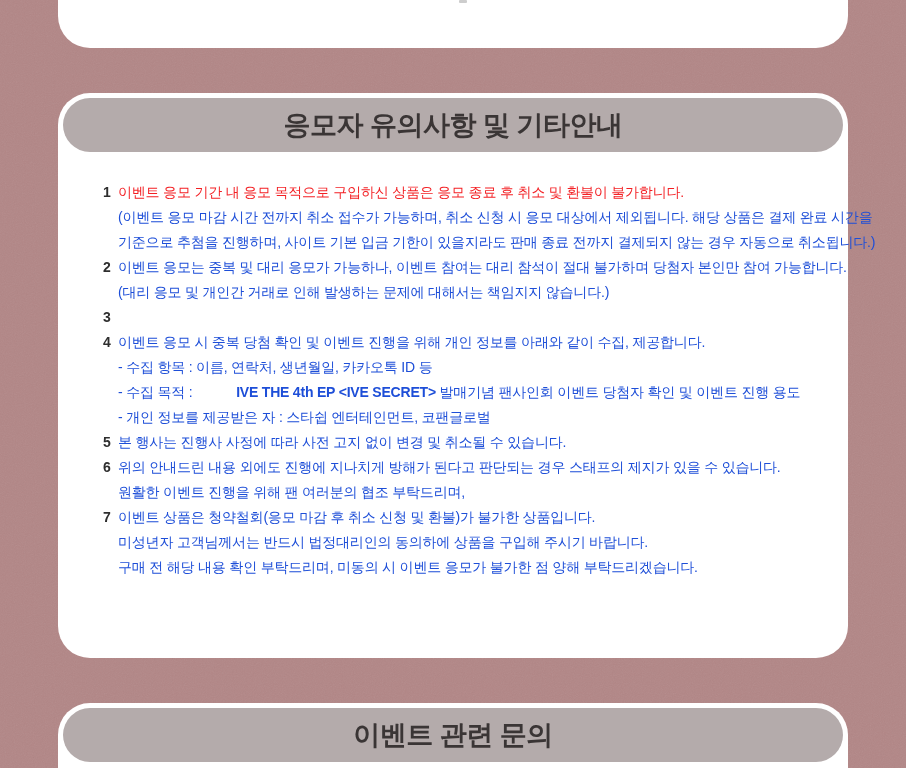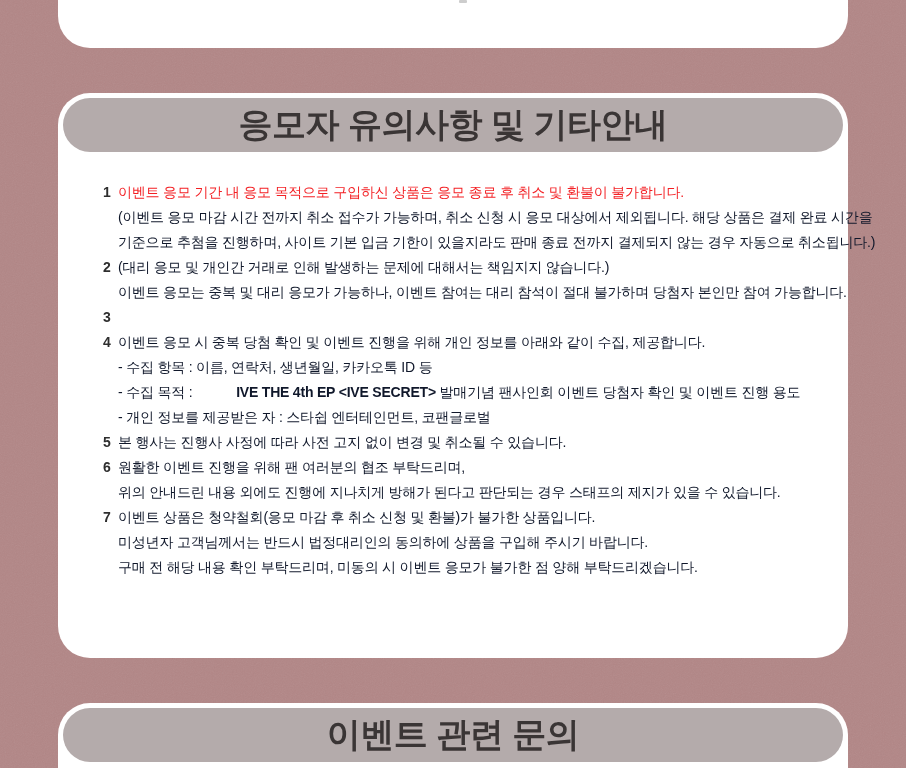--- a/index.html
+++ b/index.html
@@ -12,35 +12,35 @@
   .card{position:absolute;left:58px;width:790px;background:#ffffff;border-radius:32px;z-index:1;}
   .card-top{top:-62px;height:110px;}
   .card-main{top:93px;height:565px;}
   .card-bottom{top:703px;height:120px;}
   .pill{
     position:absolute;left:5px;right:5px;top:5px;height:54px;
     background:#b4abab;border-radius:28px;
     display:flex;align-items:center;justify-content:center;
   }
   .pill .pill-title{
-    margin:0;font-size:34px;font-weight:700;color:#3a3535;letter-spacing:-0.5px;
+    margin:0;font-size:27px;font-weight:700;color:#3a3535;letter-spacing:-0.5px;
   }
   .speck{position:absolute;left:459px;top:0;width:8px;height:3px;background:#cdcdcd;border-radius:1px;z-index:2;}
   .notice-list{
     position:absolute;left:45px;top:87px;right:30px;
     margin:0;padding:0;list-style:none;
   }
   .item{display:flex;align-items:flex-start;}
   .num{
     width:15px;flex:none;font-weight:700;
     font-size:14px;line-height:25px;color:#2e2e2e;
   }
   .content{flex:1;min-width:0;}
   .line{
-    font-size:14px;line-height:25px;color:#0f172a;
+    font-size:14px;line-height:25px;color:#1d4ed8;
     letter-spacing:-0.2px;white-space:nowrap;
   }
   .line.red{color:#f31f23;font-weight:400;}
   .line b{font-weight:700;margin-left:40px;}
 </style>
 </head>
 <body>
 
 <svg class="grain" width="906" height="768">
   <filter id="noiseF">
@@ -63,22 +63,22 @@
         <span class="num">1</span>
         <div class="content">
           <div class="line red">이벤트 응모 기간 내 응모 목적으로 구입하신 상품은 응모 종료 후 취소 및 환불이 불가합니다.</div>
           <div class="line">(이벤트 응모 마감 시간 전까지 취소 접수가 가능하며, 취소 신청 시 응모 대상에서 제외됩니다. 해당 상품은 결제 완료 시간을</div>
           <div class="line">기준으로 추첨을 진행하며, 사이트 기본 입금 기한이 있을지라도 판매 종료 전까지 결제되지 않는 경우 자동으로 취소됩니다.)</div>
         </div>
       </li>
       <li class="item">
         <span class="num">2</span>
         <div class="content">
+          <div class="line">이벤트 응모는 중복 및 대리 응모가 가능하나, 이벤트 참여는 대리 참석이 절대 불가하며 당첨자 본인만 참여 가능합니다.</div>
           <div class="line">(대리 응모 및 개인간 거래로 인해 발생하는 문제에 대해서는 책임지지 않습니다.)</div>
-          <div class="line">이벤트 응모는 중복 및 대리 응모가 가능하나, 이벤트 참여는 대리 참석이 절대 불가하며 당첨자 본인만 참여 가능합니다.</div>
         </div>
       </li>
       <li class="item">
         <span class="num">3</span>
         <div class="content">
         </div>
       </li>
       <li class="item">
         <span class="num">4</span>
         <div class="content">
@@ -90,22 +90,22 @@
       </li>
       <li class="item">
         <span class="num">5</span>
         <div class="content">
           <div class="line">본 행사는 진행사 사정에 따라 사전 고지 없이 변경 및 취소될 수 있습니다.</div>
         </div>
       </li>
       <li class="item">
         <span class="num">6</span>
         <div class="content">
+          <div class="line">위의 안내드린 내용 외에도 진행에 지나치게 방해가 된다고 판단되는 경우 스태프의 제지가 있을 수 있습니다.</div>
           <div class="line">원활한 이벤트 진행을 위해 팬 여러분의 협조 부탁드리며,</div>
-          <div class="line">위의 안내드린 내용 외에도 진행에 지나치게 방해가 된다고 판단되는 경우 스태프의 제지가 있을 수 있습니다.</div>
         </div>
       </li>
       <li class="item">
         <span class="num">7</span>
         <div class="content">
           <div class="line">이벤트 상품은 청약철회(응모 마감 후 취소 신청 및 환불)가 불가한 상품입니다.</div>
           <div class="line">미성년자 고객님께서는 반드시 법정대리인의 동의하에 상품을 구입해 주시기 바랍니다.</div>
           <div class="line">구매 전 해당 내용 확인 부탁드리며, 미동의 시 이벤트 응모가 불가한 점 양해 부탁드리겠습니다.</div>
         </div>
       </li>

